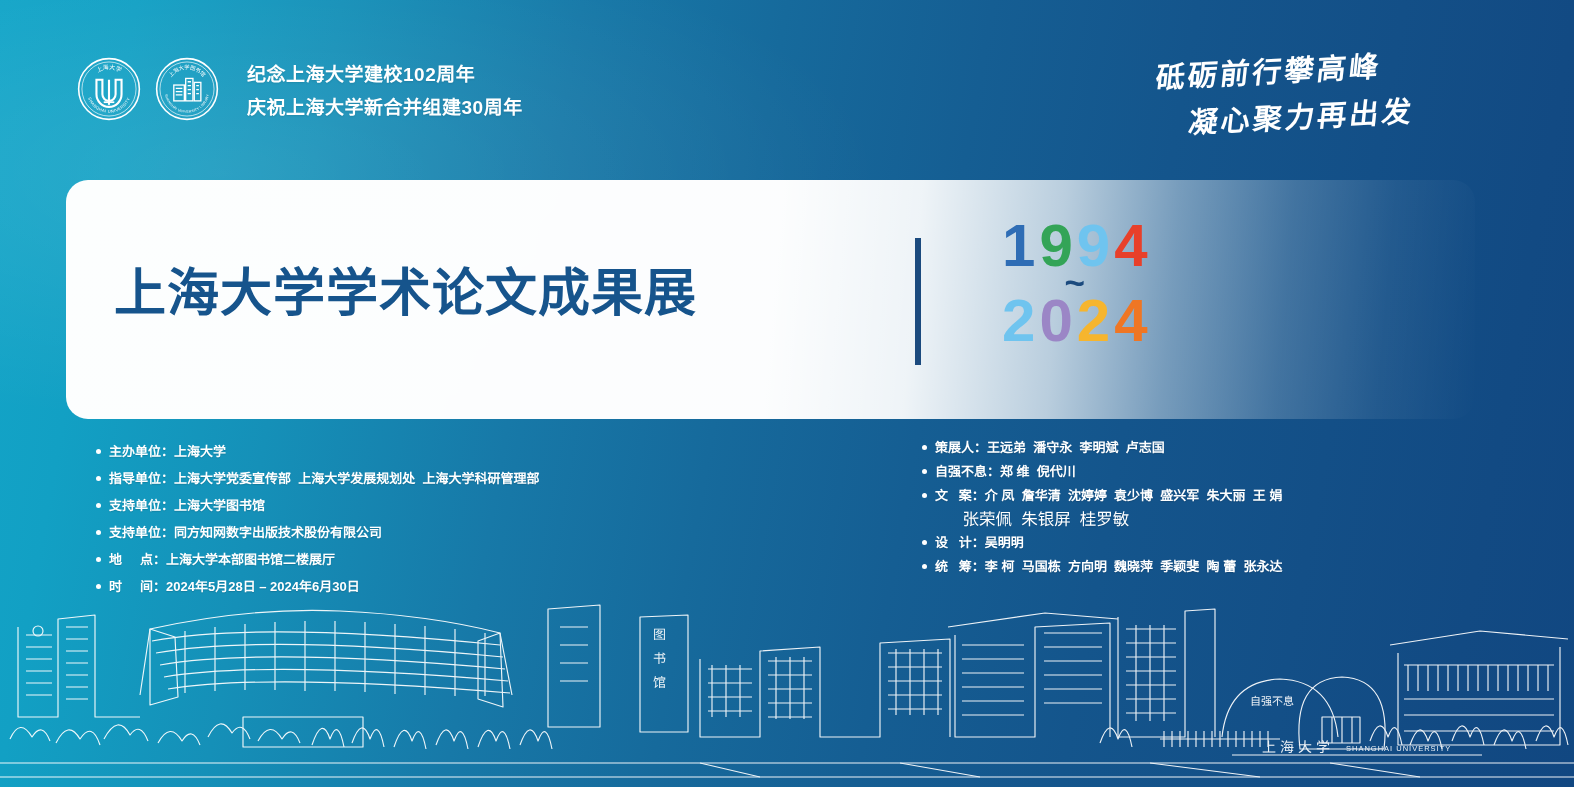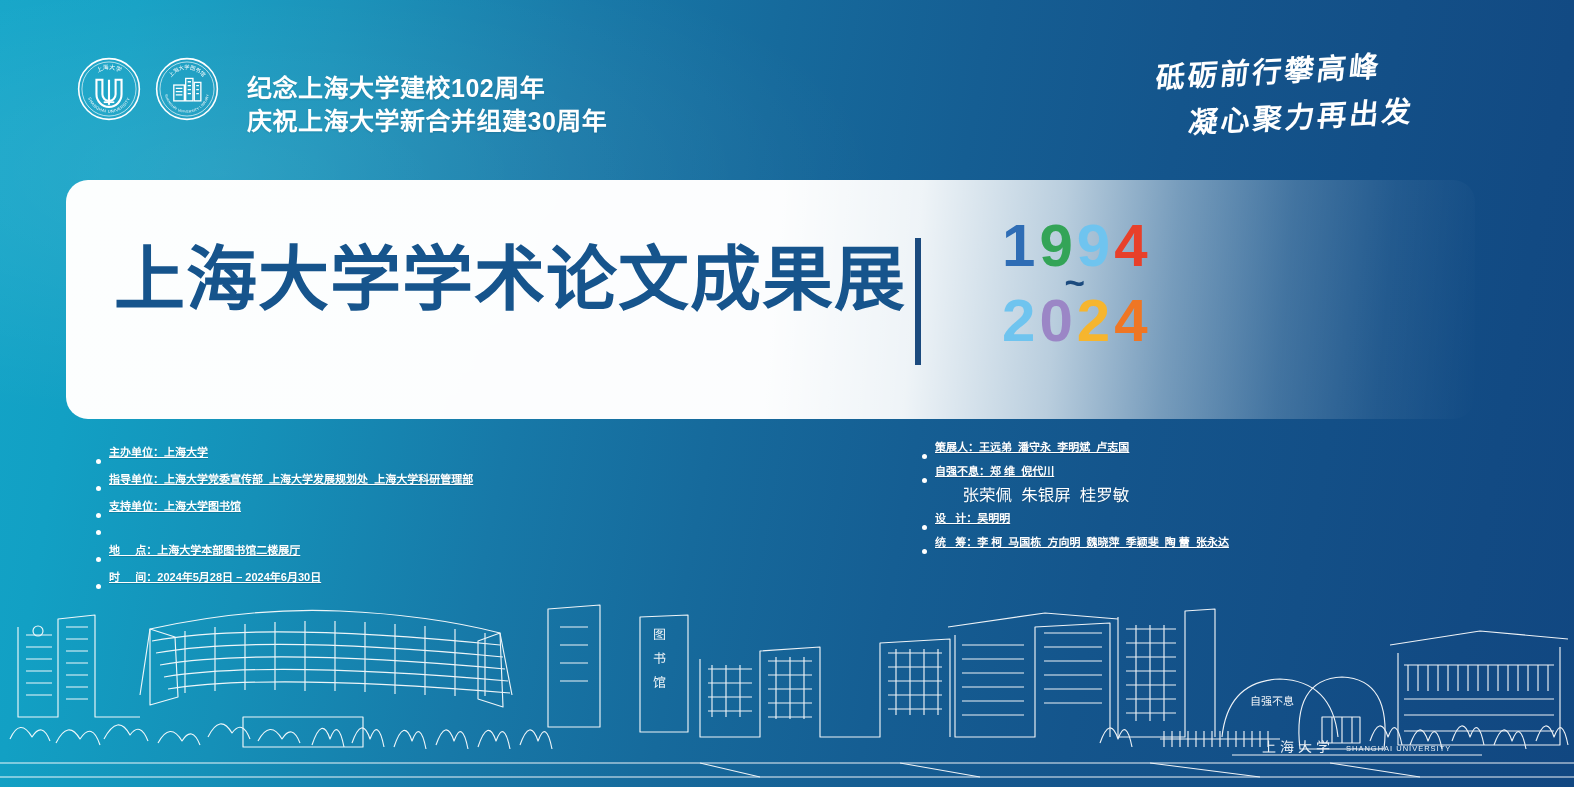--- a/index.html
+++ b/index.html
@@ -35,23 +35,23 @@
     pointer-events:none;
   }
 
   
   .header { position:absolute; top:0; left:0; right:0; height:175px; }
 
   .logos { position:absolute; left:76px; top:56px; display:flex; gap:12px; align-items:center; }
   .seal { width:66px; height:66px; }
 
   .hdr-text {
-    position:absolute; left:247px; top:72px;
+    position:absolute; left:247px; top:58px;
     color:#ffffff; font-weight:bold;
-    font-size:25px; line-height:33px;
+    font-size:19px; line-height:33px;
     letter-spacing:.5px;
     text-shadow:0 1px 2px rgba(0,0,0,.10);
   }
   .hdr-text div { white-space:nowrap; }
 
   .calligraphy {
     position:absolute; right:105px; top:48px;
     width:320px; height:100px;
     color:#ffffff;
   }
@@ -67,22 +67,22 @@
       rgba(255,255,255,.99) 50%,
       rgba(255,255,255,.93) 60%,
       rgba(255,255,255,.70) 70%,
       rgba(255,255,255,.42) 78%,
       rgba(255,255,255,.20) 86%,
       rgba(255,255,255,.07) 93%,
       rgba(255,255,255,0) 100%);
   }
 
   .main-title {
-    position:absolute; left:48px; top:55px;
-    font-size:71px; line-height:90px;
+    position:absolute; left:48px; top:68px;
+    font-size:52px; line-height:90px;
     font-weight:bold;
     color:#16548c;
     letter-spacing:1px;
     white-space:nowrap;
   }
 
   .year-divider {
     position:absolute; left:849px; top:58px;
     width:6px; height:127px;
     background:#1b4a7e;
@@ -103,26 +103,25 @@
     letter-spacing:0;
     margin-left:-4px;
   }
 
   
   .col { position:absolute; color:#ffffff; }
   .col-left  { left:96px;  top:440px; width:780px; }
   .col-right { left:922px; top:436px; width:560px; }
 
   .bullet {
-    display:flex; align-items:flex-end;
-    font-size:11px; line-height:24px;
+    display:flex; align-items:flex-start;
+    font-size:13px; line-height:24px;
     font-weight:bold;
     margin-bottom:3px;
     text-shadow:0 1px 1px rgba(0,0,0,.14);
-    text-decoration:underline;
   }
   .col-right .bullet { margin-bottom:1px; line-height:23px; }
   .dot {
     flex:0 0 auto;
     width:5px; height:5px; border-radius:50%;
     background:#ffffff;
     margin:9px 8px 0 0;
   }
   .btext { white-space:pre; }
   .subline {
@@ -218,39 +217,44 @@
       <div class="bullet">
         <span class="dot"></span>
         <span class="btext">指导单位：上海大学党委宣传部  上海大学发展规划处  上海大学科研管理部</span>
       </div>
       <div class="bullet">
         <span class="dot"></span>
         <span class="btext">支持单位：上海大学图书馆</span>
       </div>
       <div class="bullet">
         <span class="dot"></span>
+        <span class="btext">支持单位：同方知网数字出版技术股份有限公司</span>
       </div>
       <div class="bullet">
         <span class="dot"></span>
         <span class="btext">地     点：上海大学本部图书馆二楼展厅</span>
       </div>
       <div class="bullet">
         <span class="dot"></span>
         <span class="btext">时     间：2024年5月28日 – 2024年6月30日</span>
       </div>
     </div>
 
   <div class="col col-right" id="col-right">
       <div class="bullet">
         <span class="dot"></span>
         <span class="btext">策展人：王远弟  潘守永  李明斌  卢志国</span>
       </div>
       <div class="bullet">
         <span class="dot"></span>
         <span class="btext">自强不息：郑 维  倪代川</span>
+      </div>
+      <div class="bullet">
+        <span class="dot"></span>
+        <span class="btext">文   案：介 凤  詹华清  沈婷婷  袁少博  盛兴军  朱大丽  王 娟</span>
       </div>
       <div class="subline">      张荣佩  朱银屏  桂罗敏</div>
       <div class="bullet">
         <span class="dot"></span>
         <span class="btext">设   计：吴明明</span>
       </div>
       <div class="bullet">
         <span class="dot"></span>
         <span class="btext">统   筹：李 柯  马国栋  方向明  魏晓萍  季颖斐  陶 蕾  张永达</span>
       </div>

